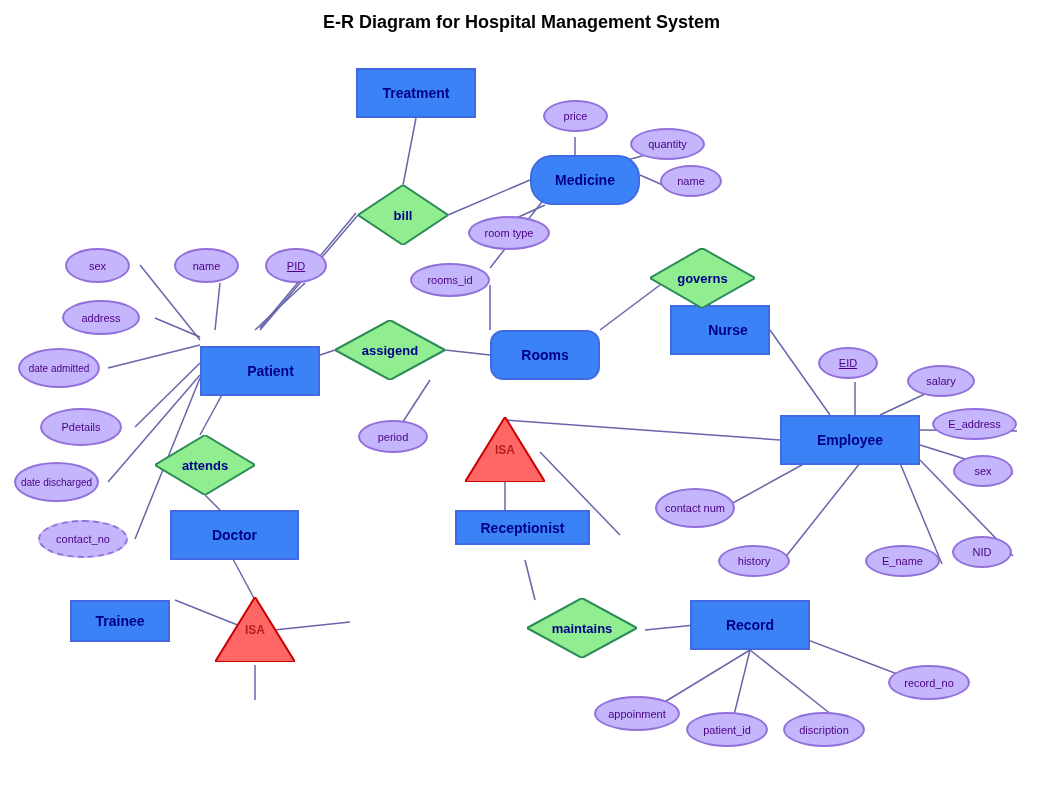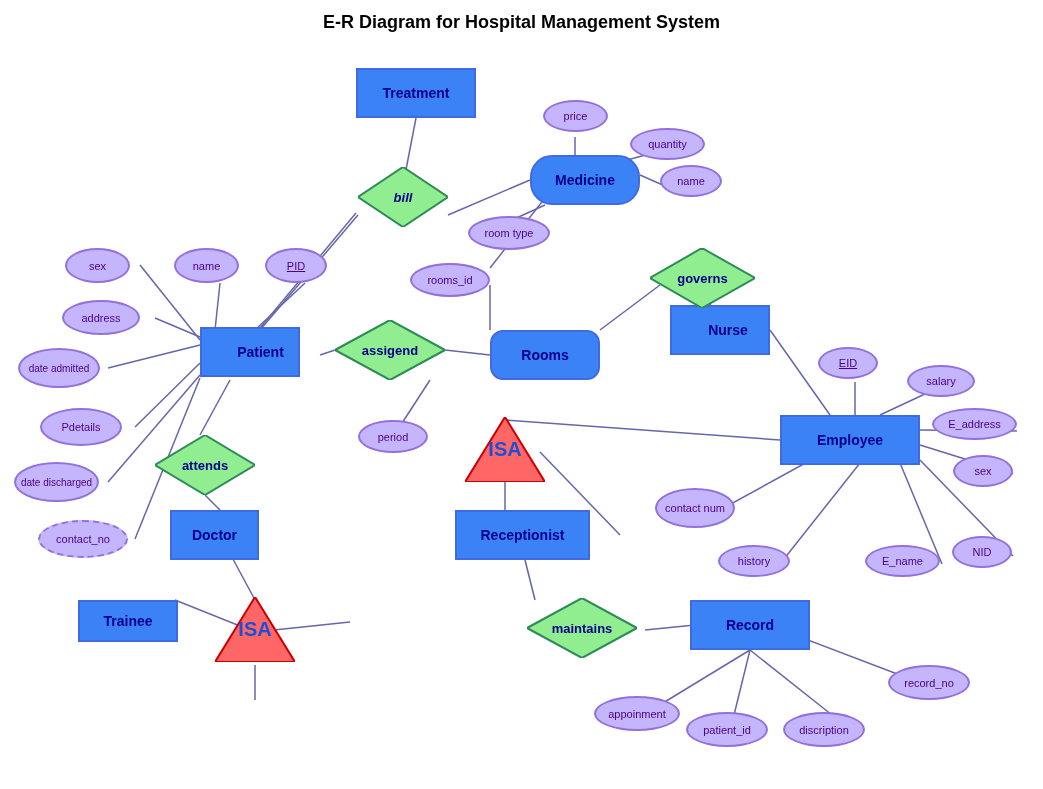--- a/index.html
+++ b/index.html
@@ -69,22 +69,22 @@
     .isa {
       position: absolute;
       display: flex;
       align-items: center;
       justify-content: center;
     }
     .isa svg { position: absolute; top:0; left:0; }
     .isa-label {
       position: absolute;
       font-weight: bold;
-      font-size: 20px;
-      color: #1d4ed8;
+      font-size: 12px;
+      color: #b91c1c;
       z-index: 2;
     }
 
     
     #lines {
       position: absolute;
       top: 0; left: 0;
       width: 1043px;
       height: 789px;
       z-index: 0;
@@ -177,30 +177,30 @@
     <line x1="750" y1="650" x2="832" y2="715" stroke="#6666AA" stroke-width="1.5"></line>
     <line x1="750" y1="618" x2="934" y2="688" stroke="#6666AA" stroke-width="1.5"></line>
 
     <line x1="356" y1="213" x2="260" y2="328" stroke="#6666AA" stroke-width="1.5"></line>
   </svg>
 
   <div class="title">E-R Diagram for Hospital Management System</div>
 
   <div class="entity" style="left:356px;top:68px;width:120px;height:50px;">Treatment</div>
   <div class="entity" style="left:530px;top:155px;width:110px;height:50px;border-radius:22px;">Medicine</div>
-  <div class="entity" style="left:200px;top:327px;width:100px;height:50px;padding-left:21px;">Patient</div>
+  <div class="entity" style="left:200px;top:346px;width:120px;height:50px;padding-left:21px;">Patient</div>
   <div class="entity" style="left:490px;top:330px;width:110px;height:50px;border-radius:13px;">Rooms</div>
   <div class="entity" style="left:670px;top:305px;width:100px;height:50px;padding-left:16px;">Nurse</div>
   <div class="entity" style="left:780px;top:415px;width:140px;height:50px;">Employee</div>
-  <div class="entity" style="left:170px;top:510px;width:89px;height:50px;">Doctor</div>
-  <div class="entity" style="left:455px;top:510px;width:135px;height:50px;">Receptionist</div>
+  <div class="entity" style="left:170px;top:510px;width:129px;height:50px;">Doctor</div>
+  <div class="entity" style="left:455px;top:510px;width:135px;height:35px;">Receptionist</div>
   <div class="entity" style="left:690px;top:600px;width:120px;height:50px;">Record</div>
-  <div class="entity" style="left:78px;top:600px;width:100px;height:42px;">Trainee</div>
-
-  <div class="diamond-wrapper" style="left:358px;top:167px;width:90px;height:60px;font-style:italic;">
+  <div class="entity" style="left:70px;top:600px;width:100px;height:42px;">Trainee</div>
+
+  <div class="diamond-wrapper" style="left:358px;top:185px;width:90px;height:60px;">
     <svg width="90" height="60">
         <polygon points="45,0 90,30 45,60 0,30" fill="#90EE90" stroke="#2E8B57" stroke-width="2"></polygon>
       </svg>
     <span class="diamond-label">bill</span>
   </div>
   <div class="diamond-wrapper" style="left:335px;top:320px;width:110px;height:60px;">
     <svg width="110" height="60">
         <polygon points="55,0 110,30 55,60 0,30" fill="#90EE90" stroke="#2E8B57" stroke-width="2"></polygon>
       </svg>
     <span class="diamond-label">assigend</span>

